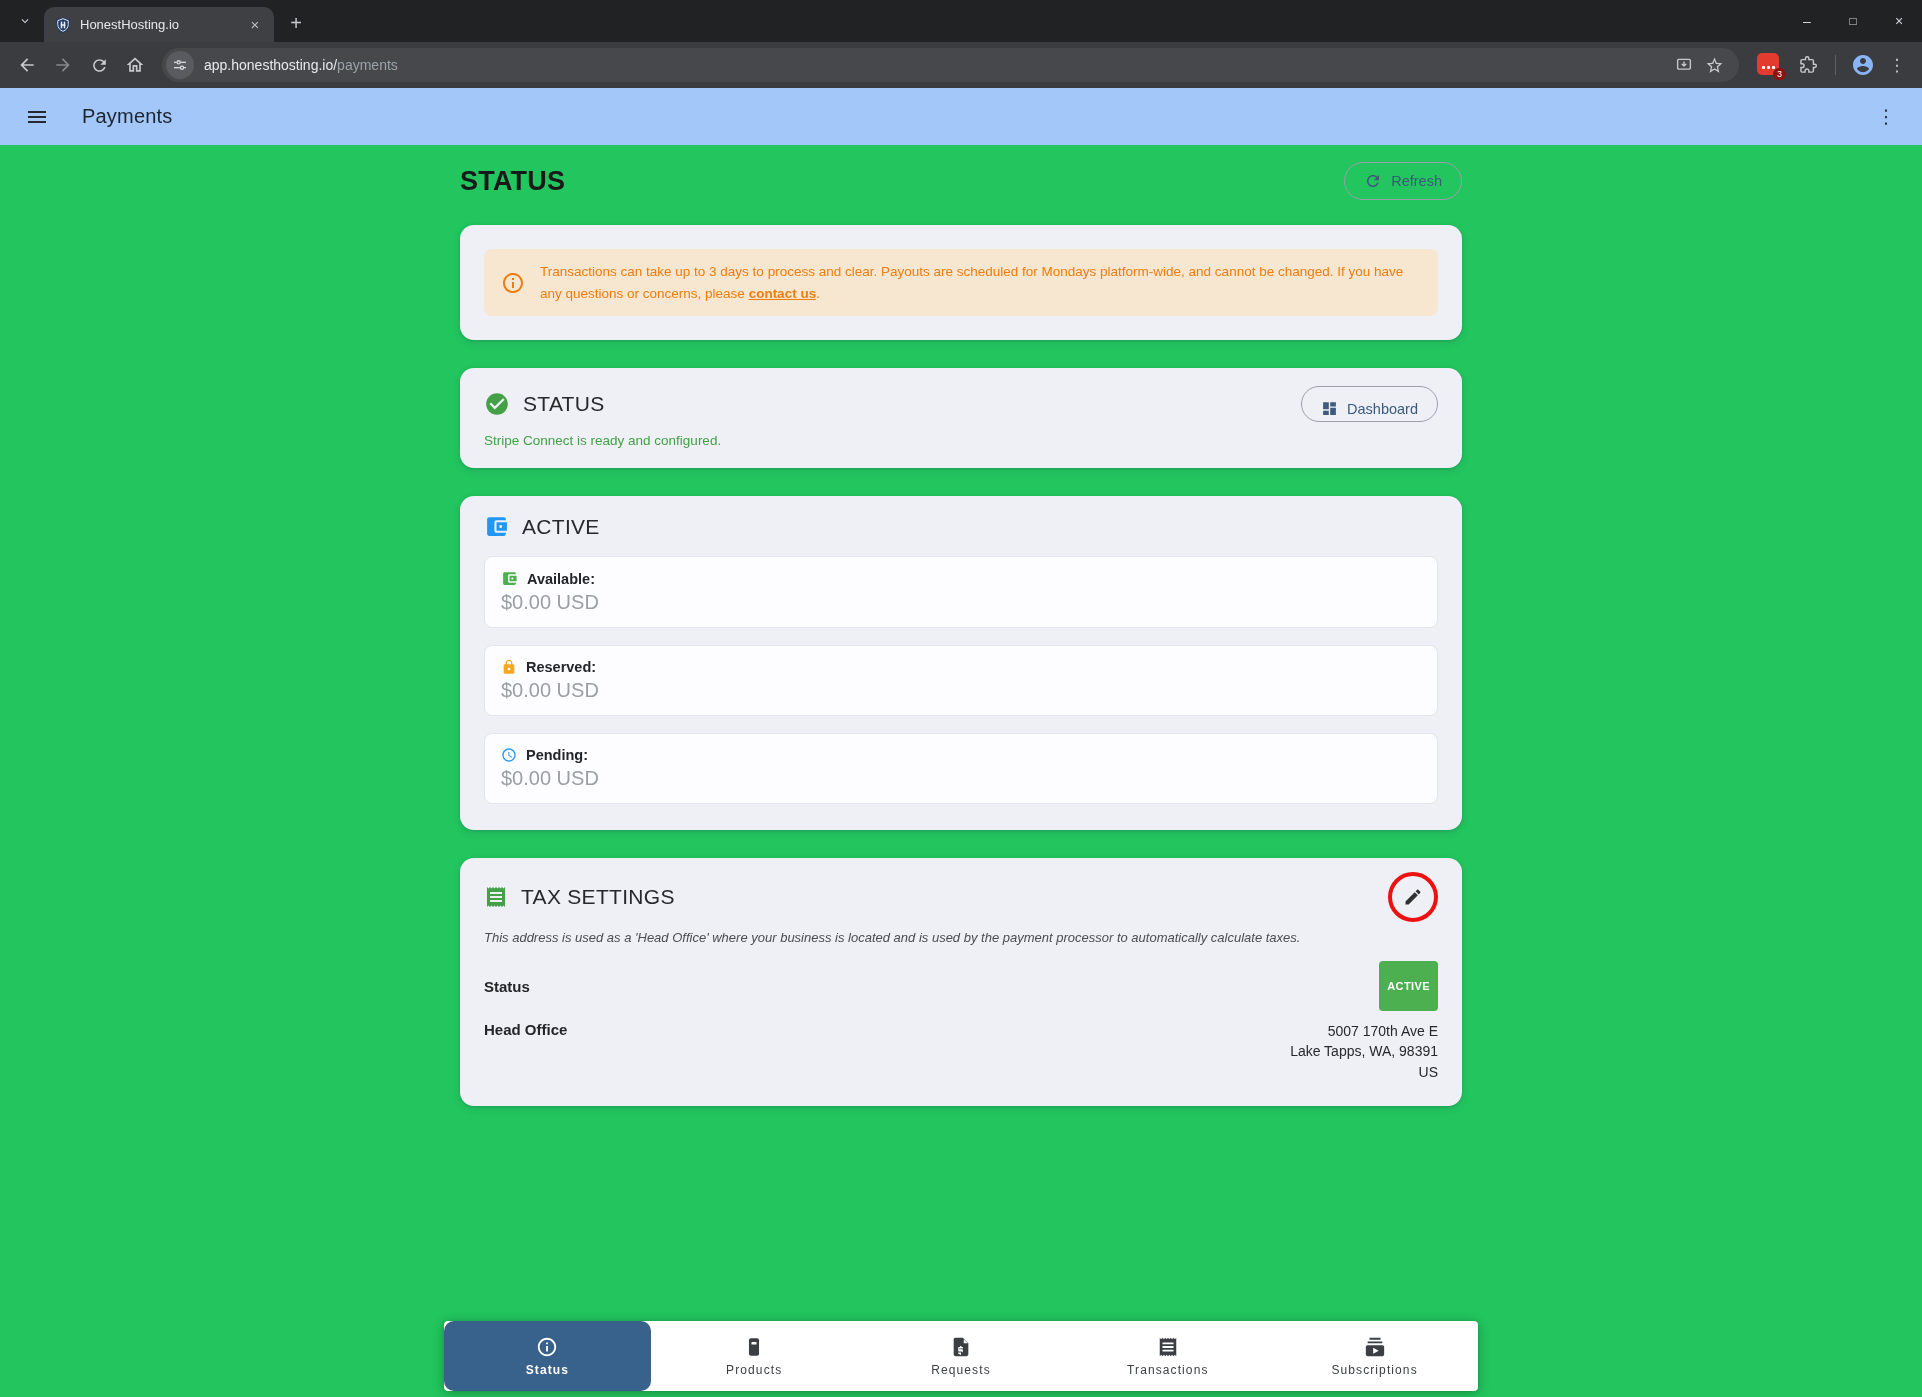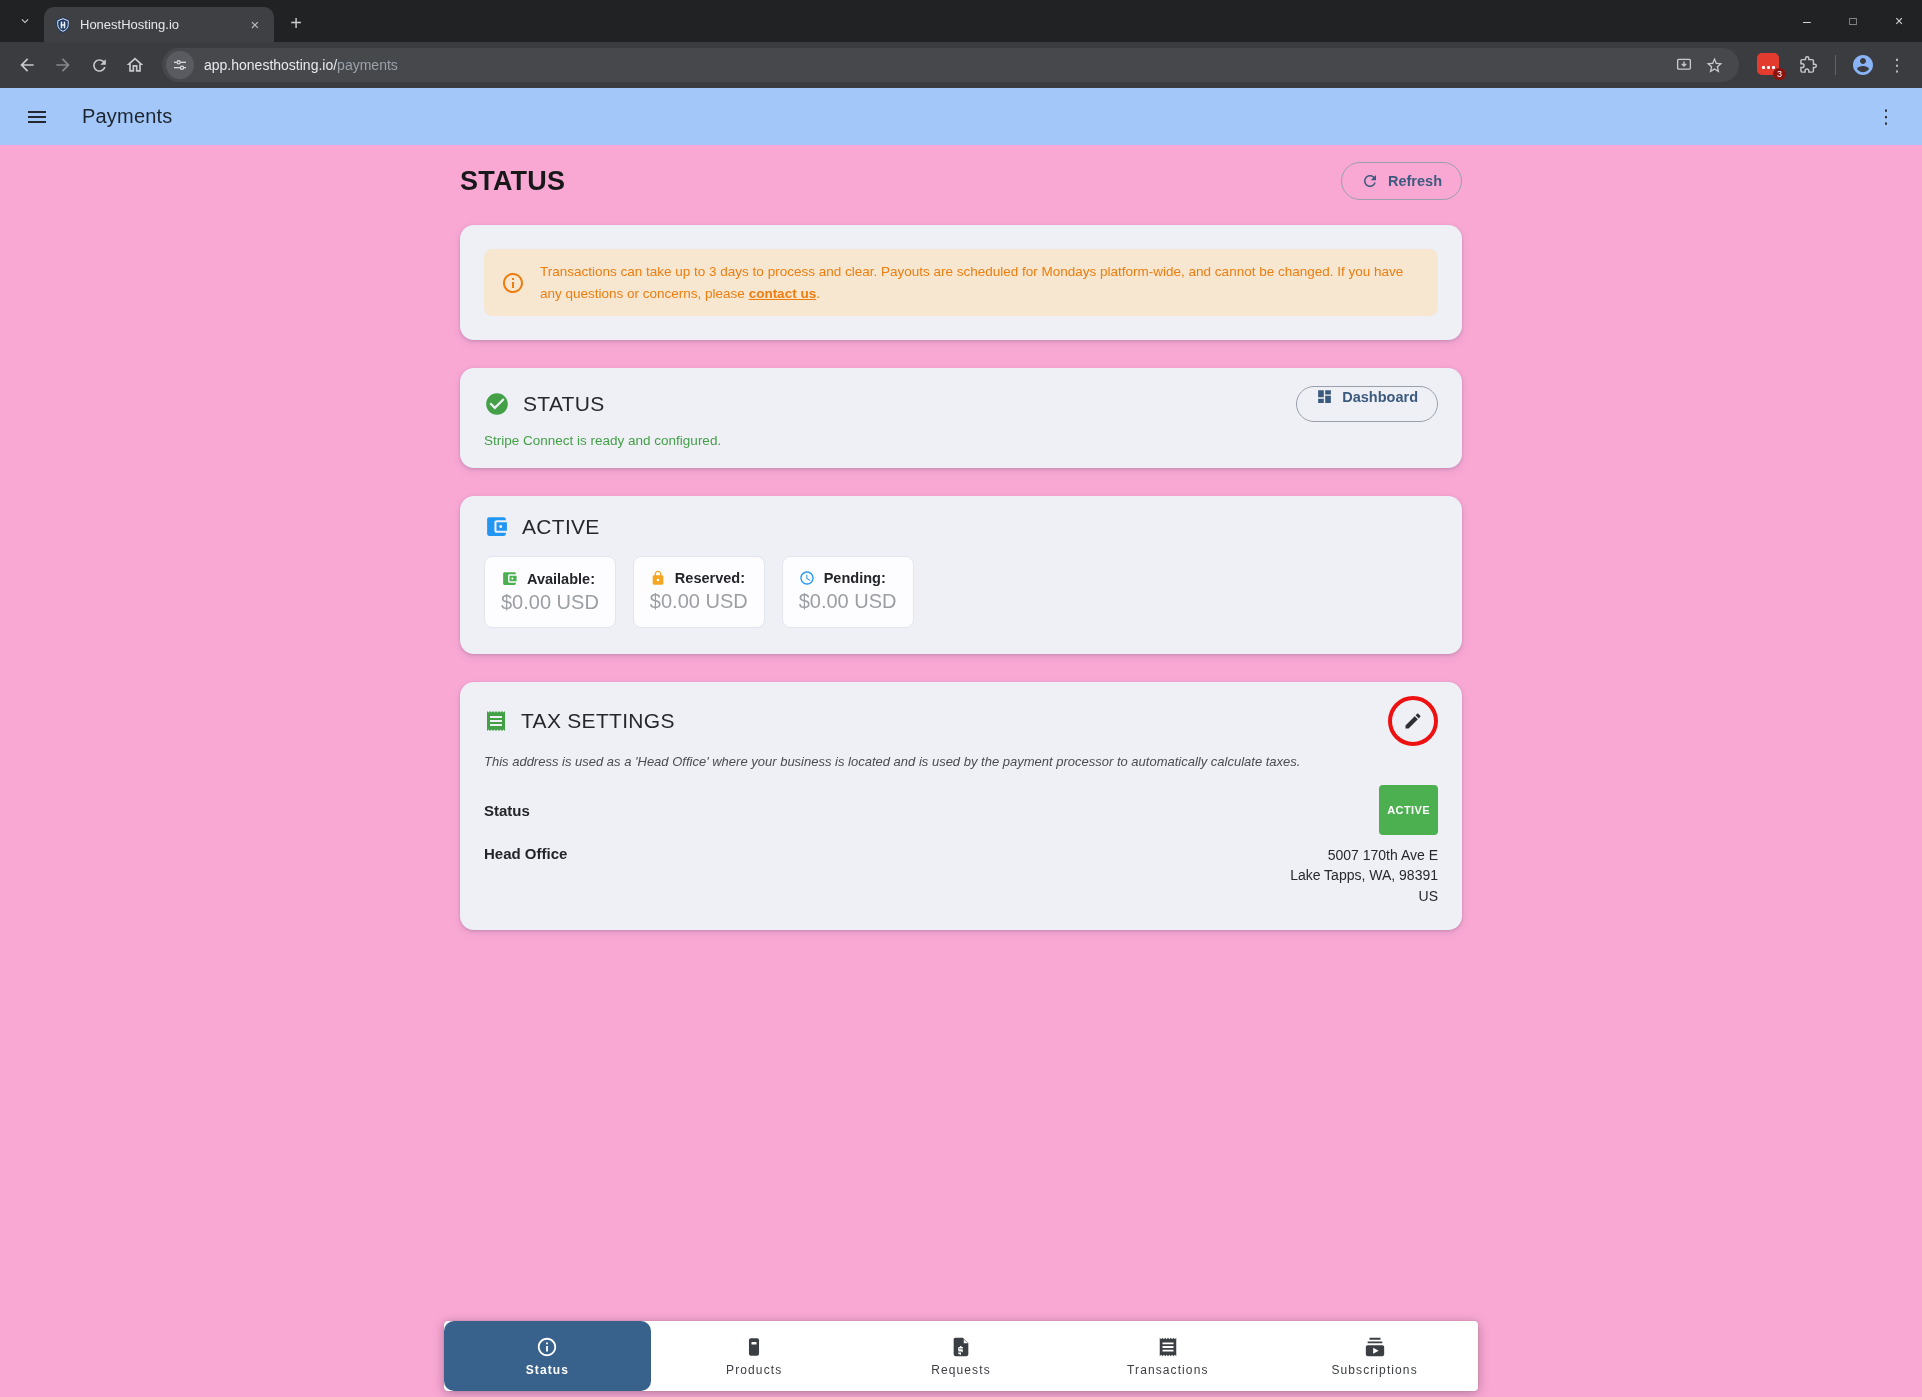--- a/index.html
+++ b/index.html
@@ -1,17 +1,17 @@
 <!DOCTYPE html>
 <html><head>
 <meta charset="utf-8">
 <style>
   * { margin:0; padding:0; box-sizing:border-box; }
   body { font-family:"Liberation Sans", sans-serif; }
-  .screen { width:1922px; height:1397px; position:relative; background:#f9a8d4; overflow:hidden; }
+  .screen { width:1922px; height:1397px; position:relative; background:#22c55e; overflow:hidden; }
 
   
   .tabstrip { height:42px; background:#212224; display:flex; align-items:flex-end; padding-left:8px; position:relative; }
   .tab-chevron { width:26px; height:26px; margin:0 6px 8px 4px; display:flex; align-items:center; justify-content:center; border-radius:6px; }
   .tab { height:35px; width:230px; background:#3f4043; border-radius:10px 10px 0 0; display:flex; align-items:center; padding:0 10px; gap:8px; }
   .tab-title { flex:1; font-size:13px; color:#e5e7ea; white-space:nowrap; overflow:hidden; }
   .tab-close { color:#bcbfc4; font-size:15px; width:18px; text-align:center; cursor:default; }
   .newtab-btn { width:28px; height:28px; margin:0 0 5px 8px; color:#c7c9cd; font-size:20px; display:flex; align-items:center; justify-content:center; border-radius:50%; }
   .win-controls { position:absolute; right:0; top:0; height:42px; display:flex; }
   .win-btn { width:46px; display:flex; align-items:center; justify-content:center; color:#d2d4d7; font-size:14px; }
@@ -37,38 +37,38 @@
   .app-header { height:57px; background:#a2c7f8; display:flex; align-items:center; padding:0 22px; }
   .hamburger { width:30px; height:30px; display:flex; align-items:center; justify-content:center; }
   .app-title { margin-left:30px; font-size:20px; color:#1d2430; font-weight:500; letter-spacing:0.2px; }
   .app-overflow { margin-left:auto; color:#2b2f36; font-size:19px; width:28px; text-align:center; }
 
   
   .content { height:1252px; padding-top:16px; }
   .page-col { width:1002px; margin:0 auto; }
   .page-head { display:flex; justify-content:space-between; align-items:center; height:40px; }
   .page-heading { font-size:27px; font-weight:700; color:#17181a; letter-spacing:0.2px; }
-  .btn-pill { display:inline-flex; align-items:center; gap:9px; border:1px solid #9aa0aa; border-radius:19px; height:38px; padding:16px 19px; color:#3c5a7d; font-size:14.5px; font-weight:700; background:transparent; cursor:pointer; }
+  .btn-pill { display:inline-flex; align-items:center; gap:9px; border:1px solid #9aa0aa; border-radius:19px; height:38px; padding:4px 19px; color:#3c5a7d; font-size:14.5px; font-weight:400; background:transparent; cursor:pointer; }
   .btn-pill.sm { height:36px;align-items:flex-end; }
 
   .cards { margin-top:24px; display:flex; flex-direction:column; gap:28px; }
   .card { background:#eef0f6; border-radius:14px; box-shadow:0 1px 3px rgba(40,50,80,.18), 0 3px 9px rgba(40,50,80,.10); }
 
   .notice-card { padding:24px; }
   .notice { background:#f7e7d1; border-radius:8px; display:flex; align-items:center; gap:15px; padding:12px 17px; }
   .notice-text { font-size:13.5px; color:#ed7d0e; line-height:1.6; }
   .notice-text .link { font-weight:700; text-decoration:underline; color:#ed7d0e; cursor:pointer; }
 
   .pad-card { padding:18px 24px 20px; }
   .card-title-row { display:flex; align-items:center; gap:13px; }
   .card-title { font-size:21px; color:#26282c; font-weight:500; letter-spacing:0.3px; }
   .status-msg { margin-top:11px; font-size:13.5px; color:#43a047; }
 
   .balance-card { padding:18px 24px 26px; }
-  .balance-rows { margin-top:17px; display:flex; gap:17px; }
+  .balance-rows { margin-top:17px; display:flex; flex-direction:column; gap:17px; }
   .brow { background:#fdfdff; border:1px solid #e2e4ee; border-radius:8px; padding:13px 16px; }
   .brow-label { display:flex; align-items:center; gap:9px; font-size:14.5px; font-weight:700; color:#232528; }
   .brow-value { margin-top:4px; font-size:20px; color:#9b9ea3; font-weight:500; }
 
   .tax-card { padding:14px 24px 24px; }
   .edit-wrap { margin-left:auto; }
   .edit-ring { width:50px; height:50px; border:4px solid #ee1111; border-radius:50%; display:flex; align-items:center; justify-content:center; cursor:pointer; }
   .tax-desc { margin-top:8px; font-style:italic; font-size:13px; color:#4a4c50; }
   .tax-row { display:flex; justify-content:space-between; align-items:center; }
   .tax-row.r1 { margin-top:16px; }

